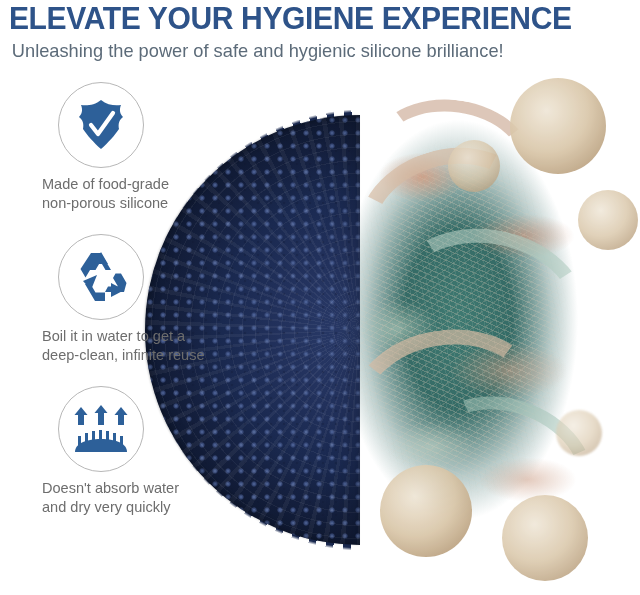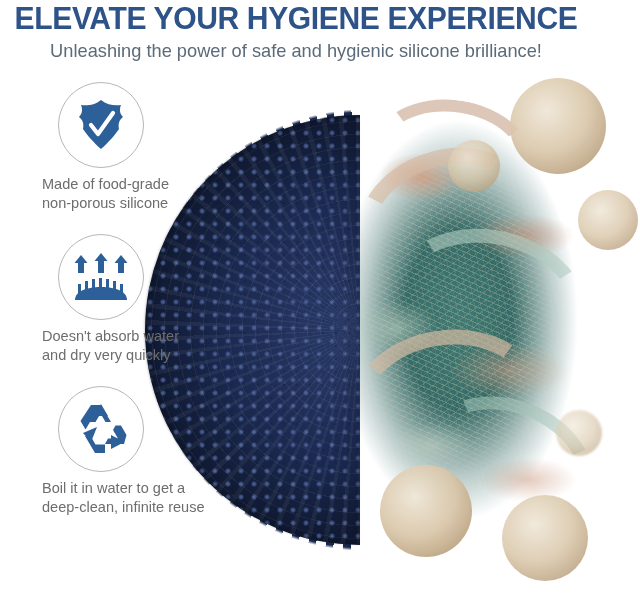--- a/index.html
+++ b/index.html
@@ -21,21 +21,21 @@
   }
 
   
   .header {
     position: absolute;
     top: 0;
     left: 0;
     width: 592px;
     height: 70px;
     z-index: 40;
-    text-align: center;
+    text-align: left;
   }
   .title {
     margin: 0;
     padding-top: 2px;
     font-family: "Liberation Sans", sans-serif;
     font-weight: bold;
     font-size: 31px;
     letter-spacing: -0.4px;
     line-height: 34px;
     color: #2e5389;
@@ -365,20 +365,41 @@
 
     <div class="feature">
       <div class="feature-icon-ring">
         <svg width="52" height="54" viewBox="0 0 52 54">
           <path d="M26 2 C20 7, 12 8, 6 7 C8 12, 7 16, 4 19 C8 22, 9 26, 8 31 C12 37, 19 45, 26 51 C33 45, 40 37, 44 31 C43 26, 44 22, 48 19 C45 16, 44 12, 46 7 C40 8, 32 7, 26 2 Z" fill="#2d6099"></path>
           <path d="M16 27 L23 36 L38 15" fill="none" stroke="#ffffff" stroke-width="4.2" stroke-linecap="round" stroke-linejoin="round"></path>
         </svg>
       </div>
       <p class="feature-text">Made of food-grade
 non-porous silicone</p>
+    </div>
+
+    <div class="feature">
+      <div class="feature-icon-ring">
+        <svg width="54" height="54" viewBox="0 0 54 54">
+          <g fill="#2d6099">
+
+            <path d="M27 3 L37 20 L31.5 20 L26.5 11.5 L21.5 20 L16 20 L11.5 27.5 L6.5 19 L17 3 Z"></path>
+
+            <path d="M50 42 L31 42 L34 36.5 L44 36.5 L39 28 L41.5 23.5 L47 23.5 L52.5 33 Z"></path>
+
+            <path d="M21 51 L11 34 L16.5 34 L21.5 42.5 L31 42.5 L31 51 Z"></path>
+
+            <path d="M27 2 L34 14 L20 14 Z"></path>
+            <path d="M50.5 40 L37 47 L37 33 Z"></path>
+            <path d="M9 31 L23 25 L17 40 Z"></path>
+          </g>
+        </svg>
+      </div>
+      <p class="feature-text">Boil it in water to get a
+deep-clean, infinite reuse</p>
     </div>
 
     <div class="feature">
       <div class="feature-icon-ring">
         <svg width="58" height="52" viewBox="0 0 58 52">
           <g fill="#2d6099">
             <path d="M9 4 L15.5 12 L12 12 L12 22 L6 22 L6 12 L2.5 12 Z"></path>
             <path d="M29 2 L35.5 10 L32 10 L32 22 L26 22 L26 10 L22.5 10 Z"></path>
             <path d="M49 4 L55.5 12 L52 12 L52 22 L46 22 L46 12 L42.5 12 Z"></path>
           </g>
@@ -391,36 +412,15 @@
             <rect x="41" y="30" width="3" height="13"></rect>
             <rect x="48" y="33" width="3" height="10"></rect>
           </g>
           <path d="M3 49 C3 41, 13 36, 29 36 C45 36, 55 41, 55 49 Z" fill="#2d6099"></path>
         </svg>
       </div>
       <p class="feature-text">Doesn't absorb water
 and dry very quickly</p>
     </div>
 
-    <div class="feature">
-      <div class="feature-icon-ring">
-        <svg width="54" height="54" viewBox="0 0 54 54">
-          <g fill="#2d6099">
-
-            <path d="M27 3 L37 20 L31.5 20 L26.5 11.5 L21.5 20 L16 20 L11.5 27.5 L6.5 19 L17 3 Z"></path>
-
-            <path d="M50 42 L31 42 L34 36.5 L44 36.5 L39 28 L41.5 23.5 L47 23.5 L52.5 33 Z"></path>
-
-            <path d="M21 51 L11 34 L16.5 34 L21.5 42.5 L31 42.5 L31 51 Z"></path>
-
-            <path d="M27 2 L34 14 L20 14 Z"></path>
-            <path d="M50.5 40 L37 47 L37 33 Z"></path>
-            <path d="M9 31 L23 25 L17 40 Z"></path>
-          </g>
-        </svg>
-      </div>
-      <p class="feature-text">Boil it in water to get a
-deep-clean, infinite reuse</p>
-    </div>
-
   </div>
 
 </div>
 
 </body></html>

